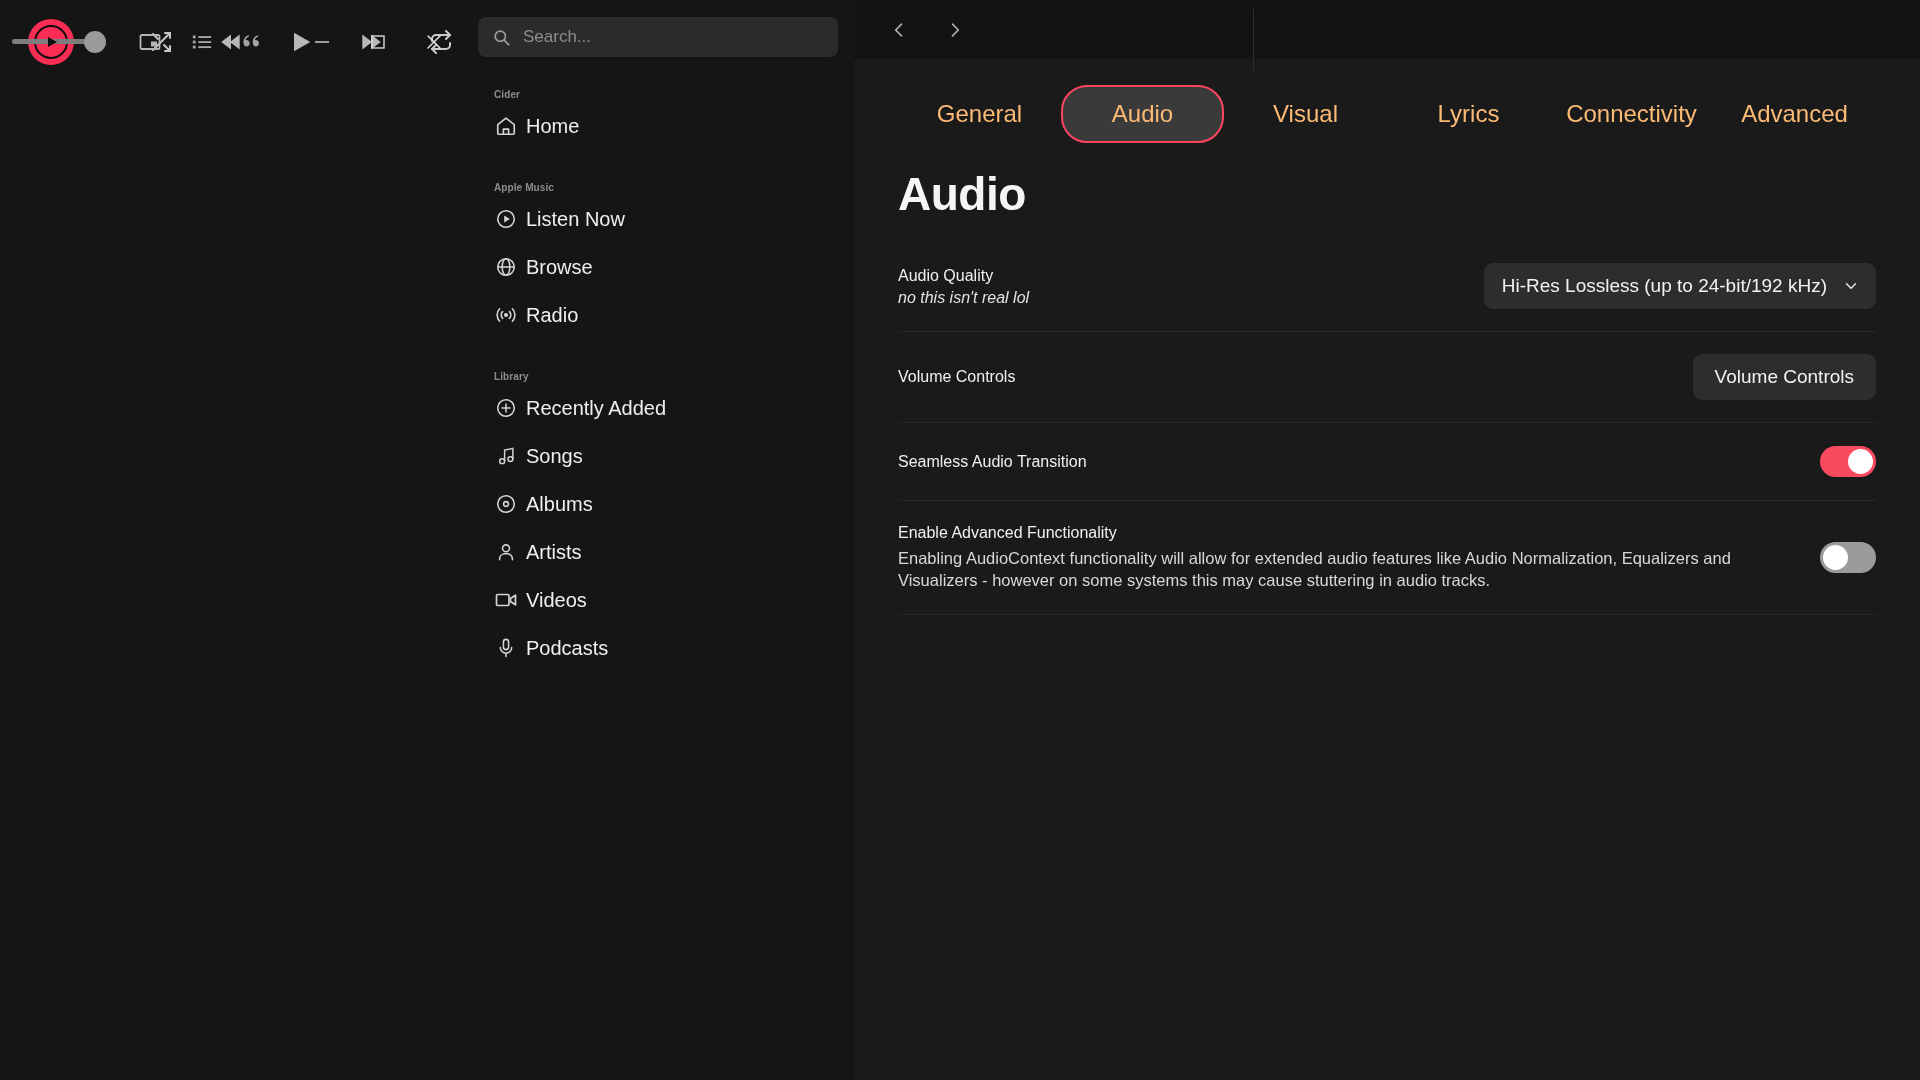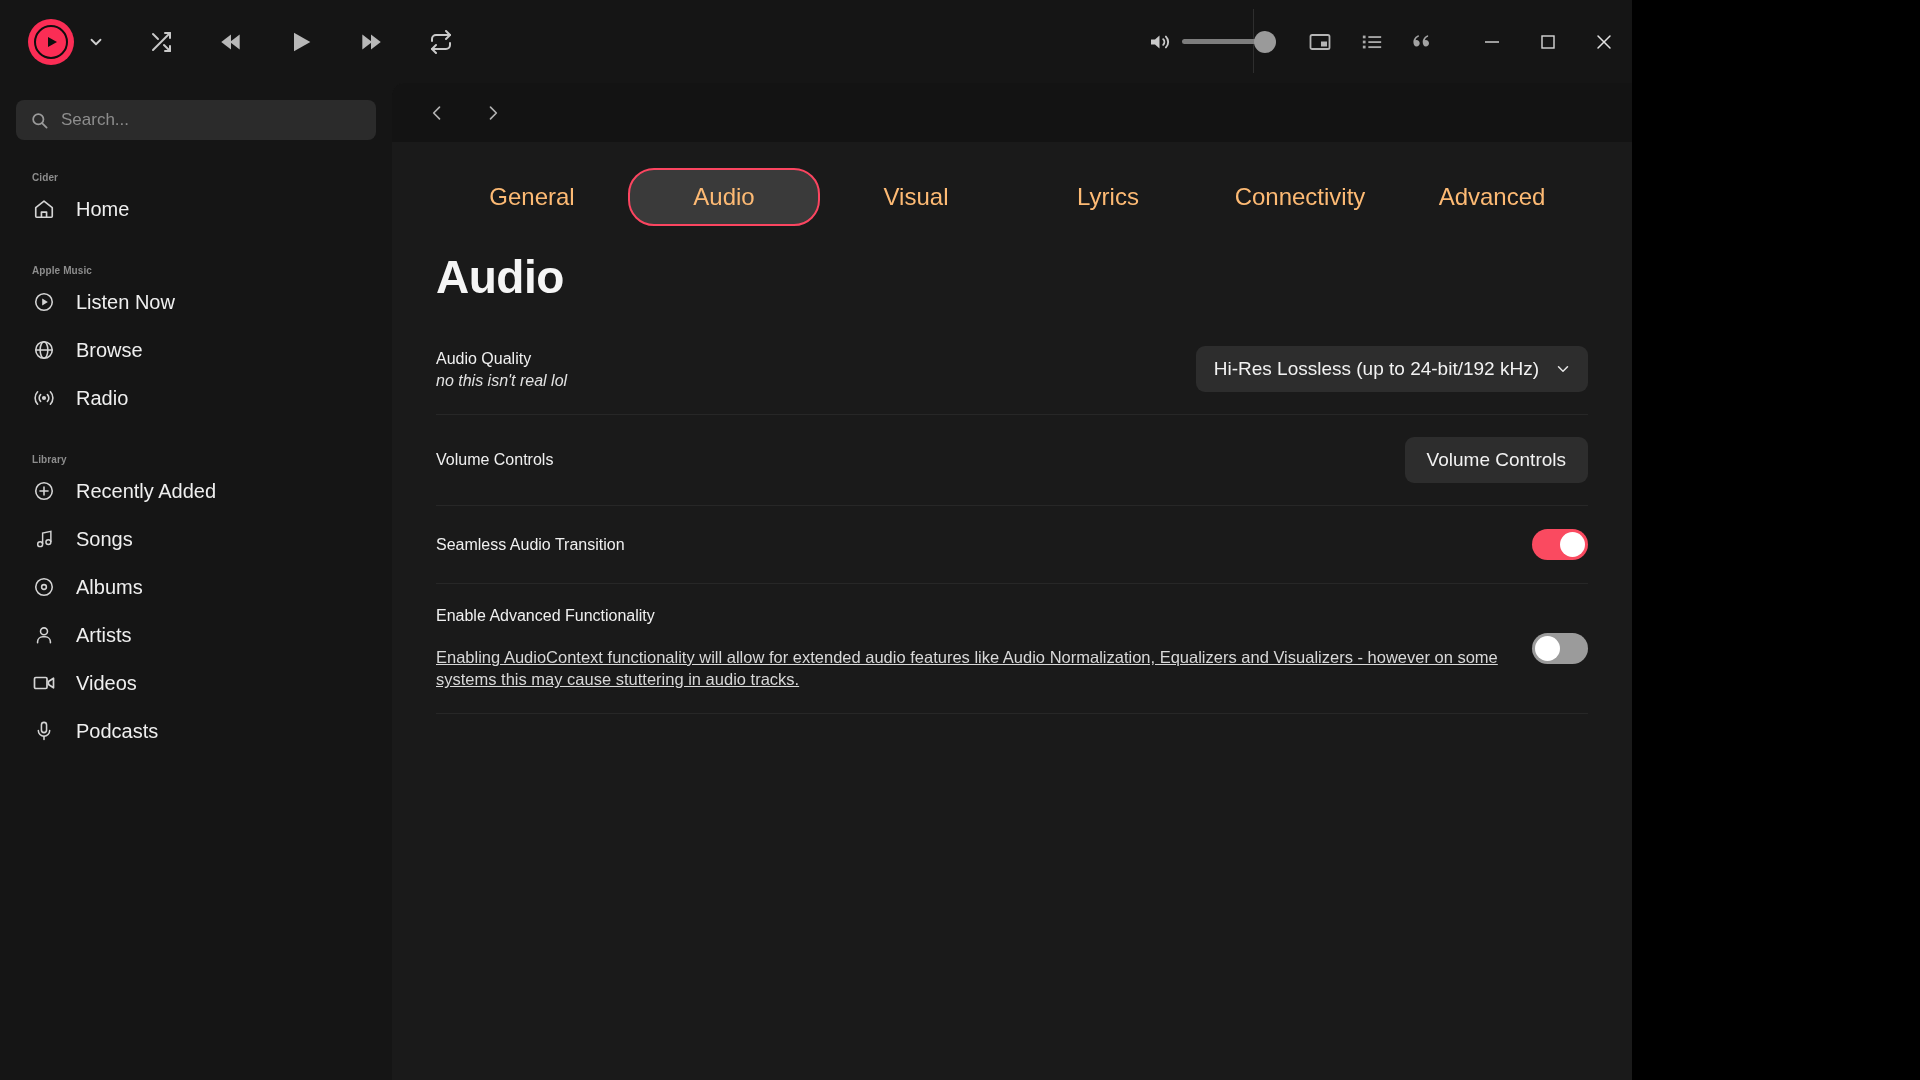--- a/index.html
+++ b/index.html
@@ -5,24 +5,24 @@
   * { box-sizing: border-box; margin: 0; padding: 0; }
   html, body {
     width: 1920px; height: 1080px;
     background: #000000;
     font-family: "Liberation Sans", sans-serif;
     overflow: hidden;
     -webkit-font-smoothing: antialiased;
   }
   #app {
     position: relative;
-    width: 1632px; height: 1080px;
+    width: 1920px; height: 1080px;
     background: #151515;
     display: flex;
-    flex-direction: column;
+    flex-direction: row;
   }
 
   
   .titlebar {
     height: 83px;
     flex: 0 0 83px;
     background: #151515;
     display: flex;
     align-items: center;
     position: relative;
@@ -143,21 +143,21 @@
     color: #8d8d8d;
     font-size: 10px;
     font-weight: bold;
     padding: 0 0 0 16px;
     margin-top: 32px;
     margin-bottom: 2px;
     letter-spacing: .1px;
   }
   .nav-item {
     display: flex; align-items: center;
-    gap: 20px;
+    gap: 8px;
     height: 48px;
     padding: 0 16px;
     border-radius: 8px;
     color: #efefef;
     font-size: 20px;
   }
   .nav-icon {
     width: 24px; height: 24px;
     display: flex; align-items: center; justify-content: center;
     flex: 0 0 24px;
@@ -243,23 +243,22 @@
     color: #e2e2e2;
     font-size: 16px;
     font-style: italic;
     margin-top: 3px;
     text-align: center;
   }
   .srow-desc {
     color: #d8d8d8;
     font-size: 16.5px;
     line-height: 1.35;
-    margin-top: 20px;
+    margin-top: 4px;
     max-width: 1400px;
-    text-decoration: underline;
   }
   .select-ctl {
     flex: 0 0 auto;
     background: #2d2d2d;
     border-radius: 9px;
     height: 46px;
     display: flex; align-items: center;
     gap: 15px;
     padding: 0 16px 0 18px;
     color: #f2f2f2;

